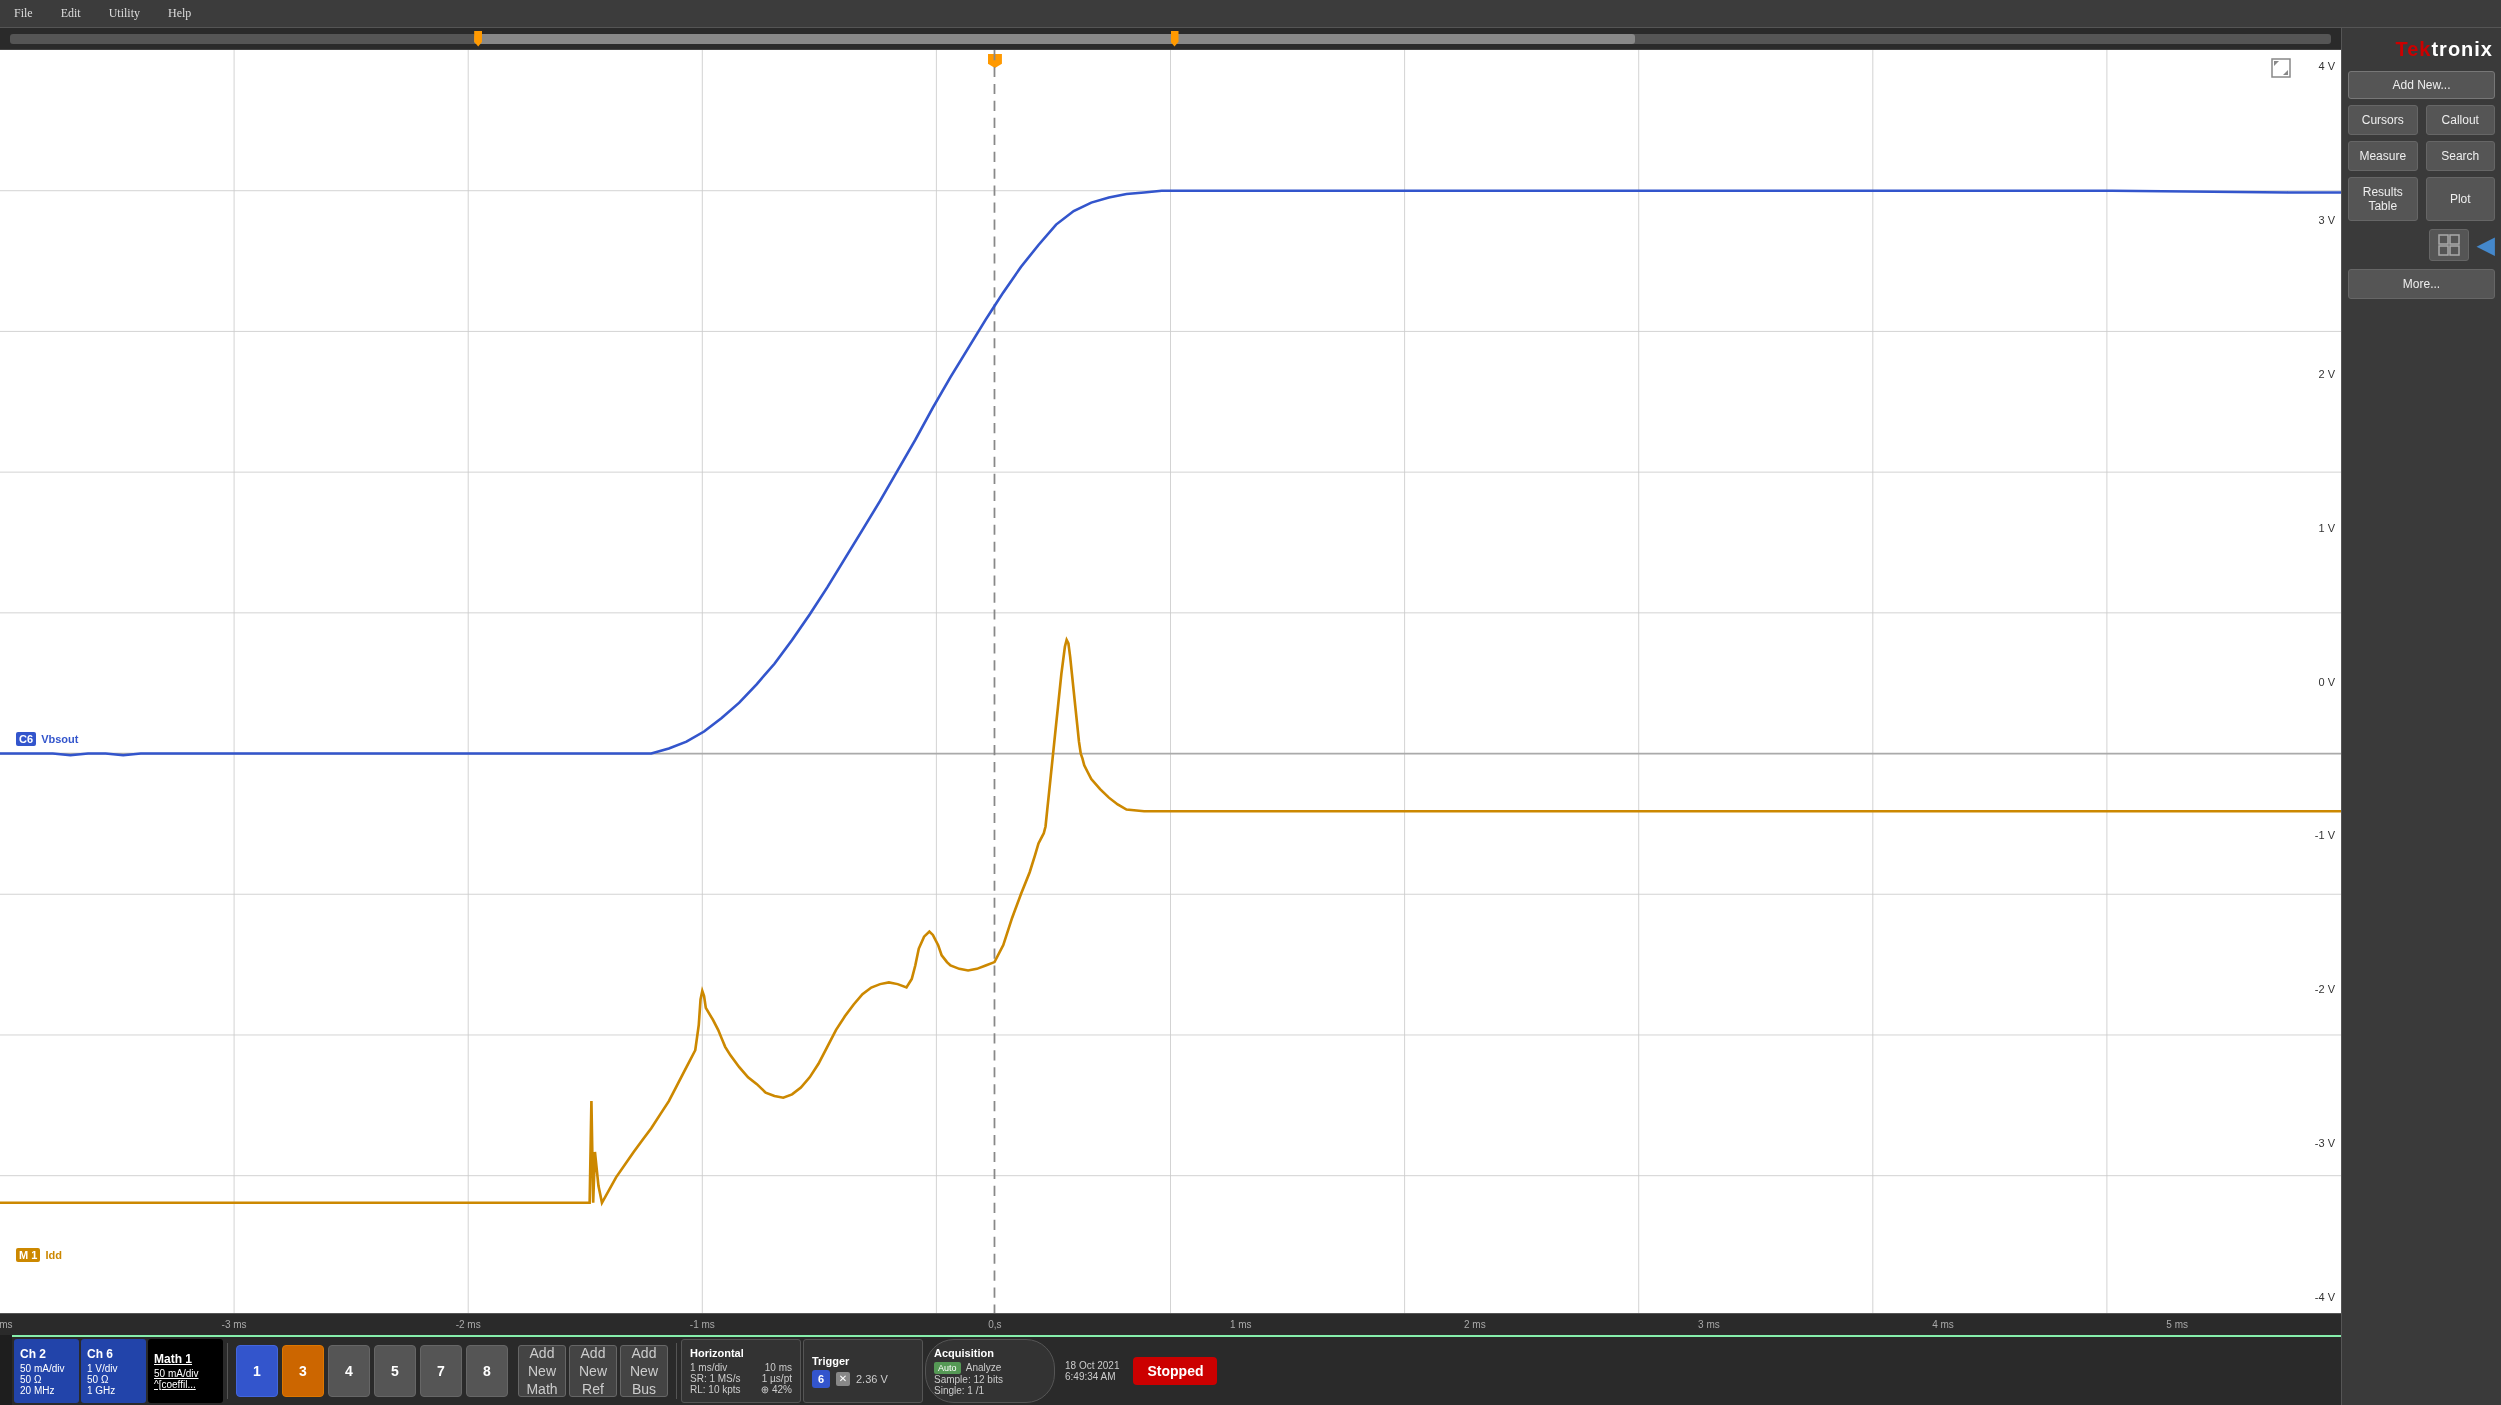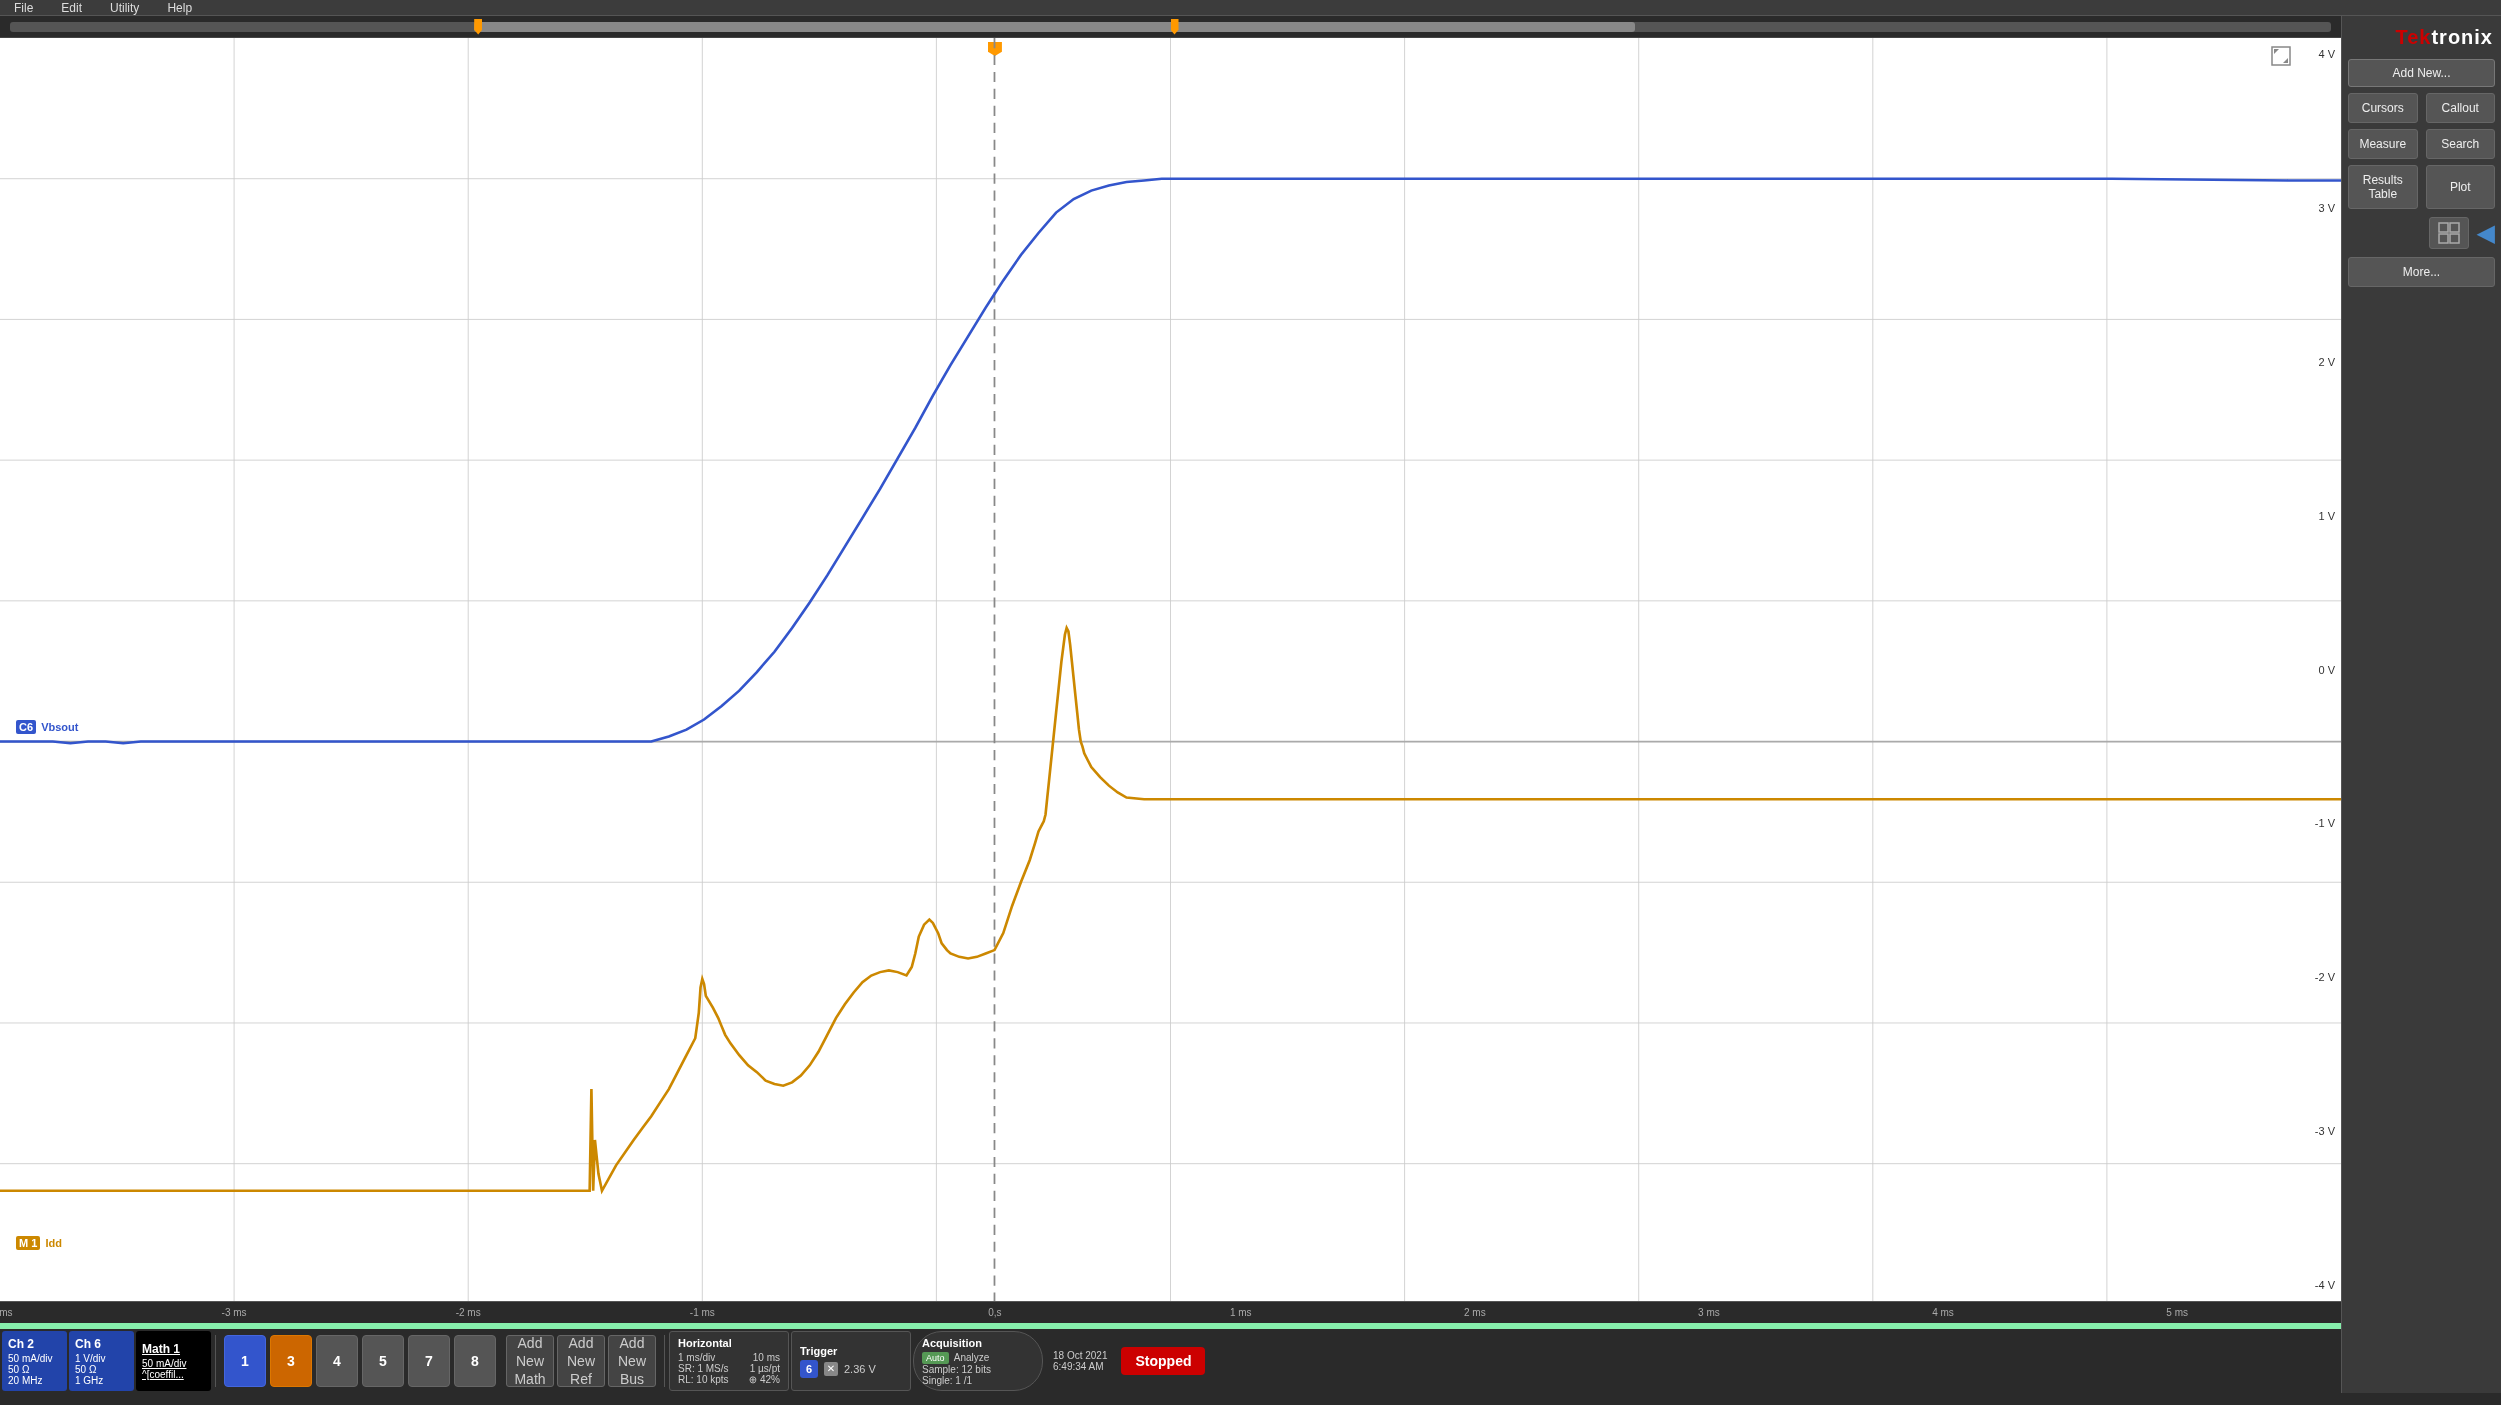--- a/index.html
+++ b/index.html
@@ -11,24 +11,25 @@
       width: 2501px;
       height: 1405px;
       overflow: hidden;
     }
 
     
     .menu-bar {
       display: flex;
       align-items: center;
       background: #3c3c3c;
-      height: 16px;
+      height: 28px;
       padding: 0 8px;
       gap: 16px;
       border-bottom: 1px solid #555;
+      font-family: Liberation Serif, serif;
     }
     .menu-item {
       cursor: pointer;
       color: #ddd;
       font-size: 12px;
       padding: 2px 6px;
     }
 
     
     .main-layout {
@@ -160,23 +161,24 @@
       color: #aaa;
       transform: translateX(-50%);
     }
 
     
     .bottom-bar {
       height: 70px;
       background: #2a2a2a;
       display: flex;
       align-items: stretch;
-      border-top: 6px solid #86efac;
+      border-top: 2px solid #86efac;
       gap: 2px;
       padding: 2px;
+      margin-left: 12px;
     }
     .ch-info-box {
       display: flex;
       flex-direction: column;
       justify-content: center;
       padding: 3px 6px;
       border-radius: 3px;
       font-size: 10px;
       min-width: 70px;
     }

